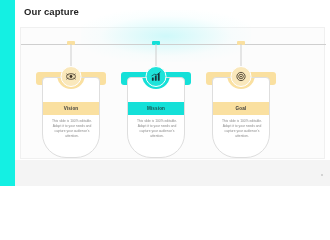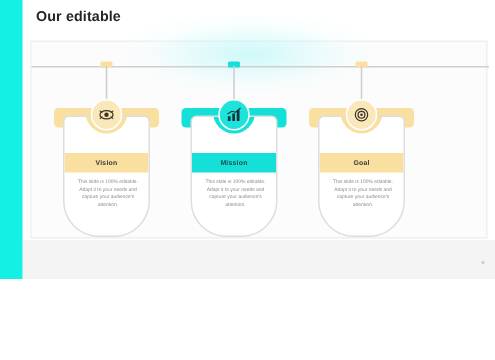--- a/index.html
+++ b/index.html
@@ -152,21 +152,21 @@
   .cyan-soft  { background:#1ee3da; }
 </style>
 </head>
 <body>
 
 <div class="accent-bar"></div>
 
 <div class="slide">
 
   <div class="header">
-    <div class="page-title">Our editable</div>
+    <div class="page-title">Our capture</div>
   </div>
 
   <div class="panel">
     <div class="panel-glow"></div>
 
     <div class="rail"></div>
 
     <div class="cards">
 
       <div class="rail-tick amber-bg" style="left:46px;"></div>

